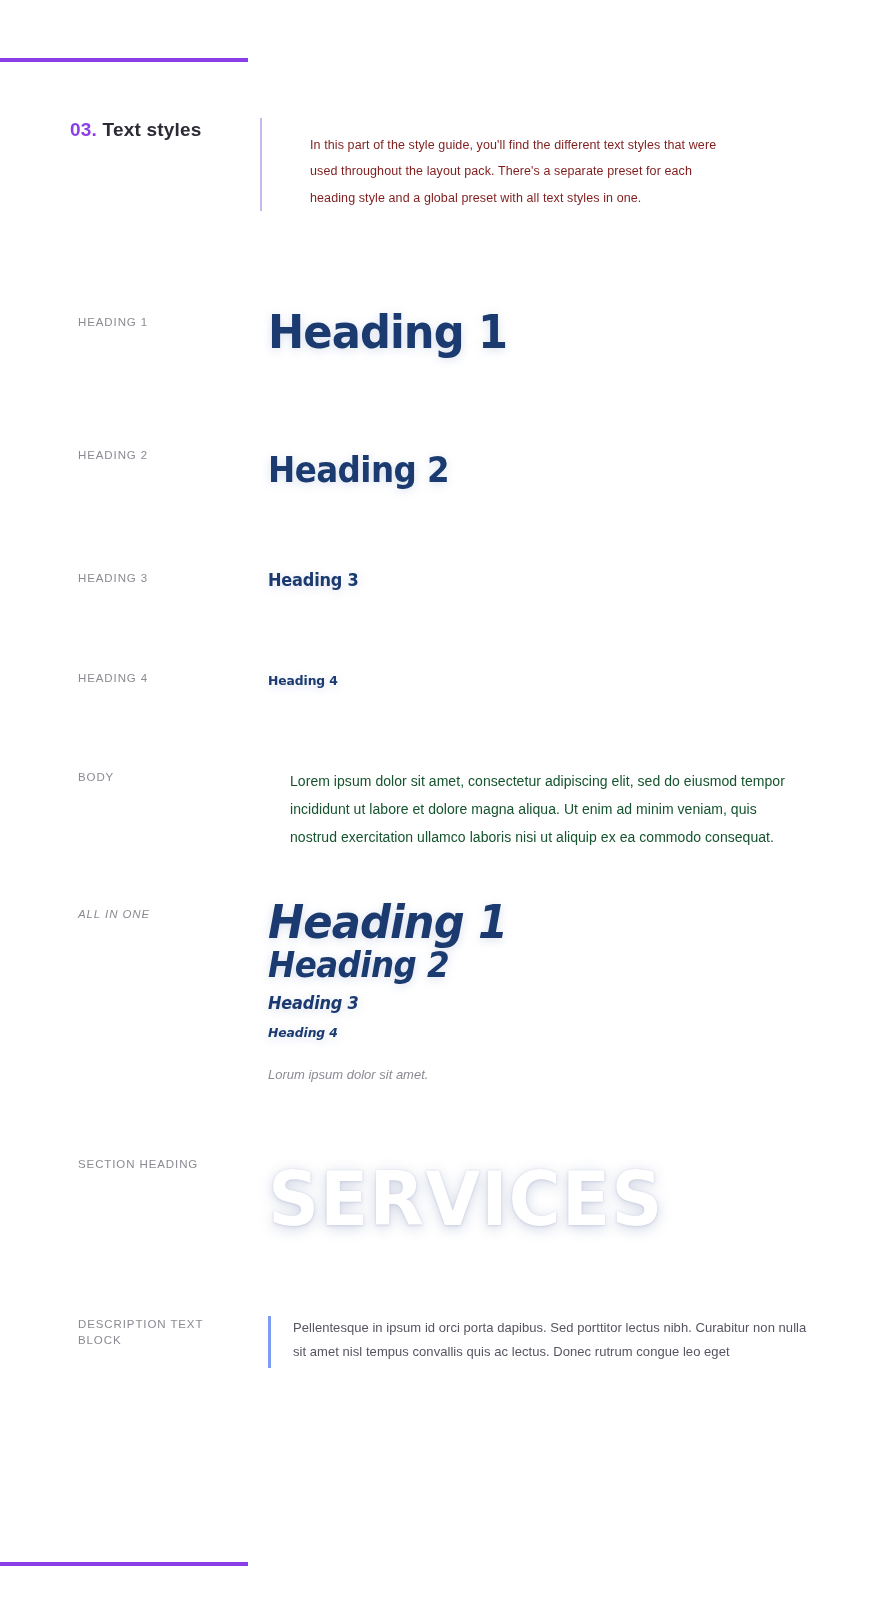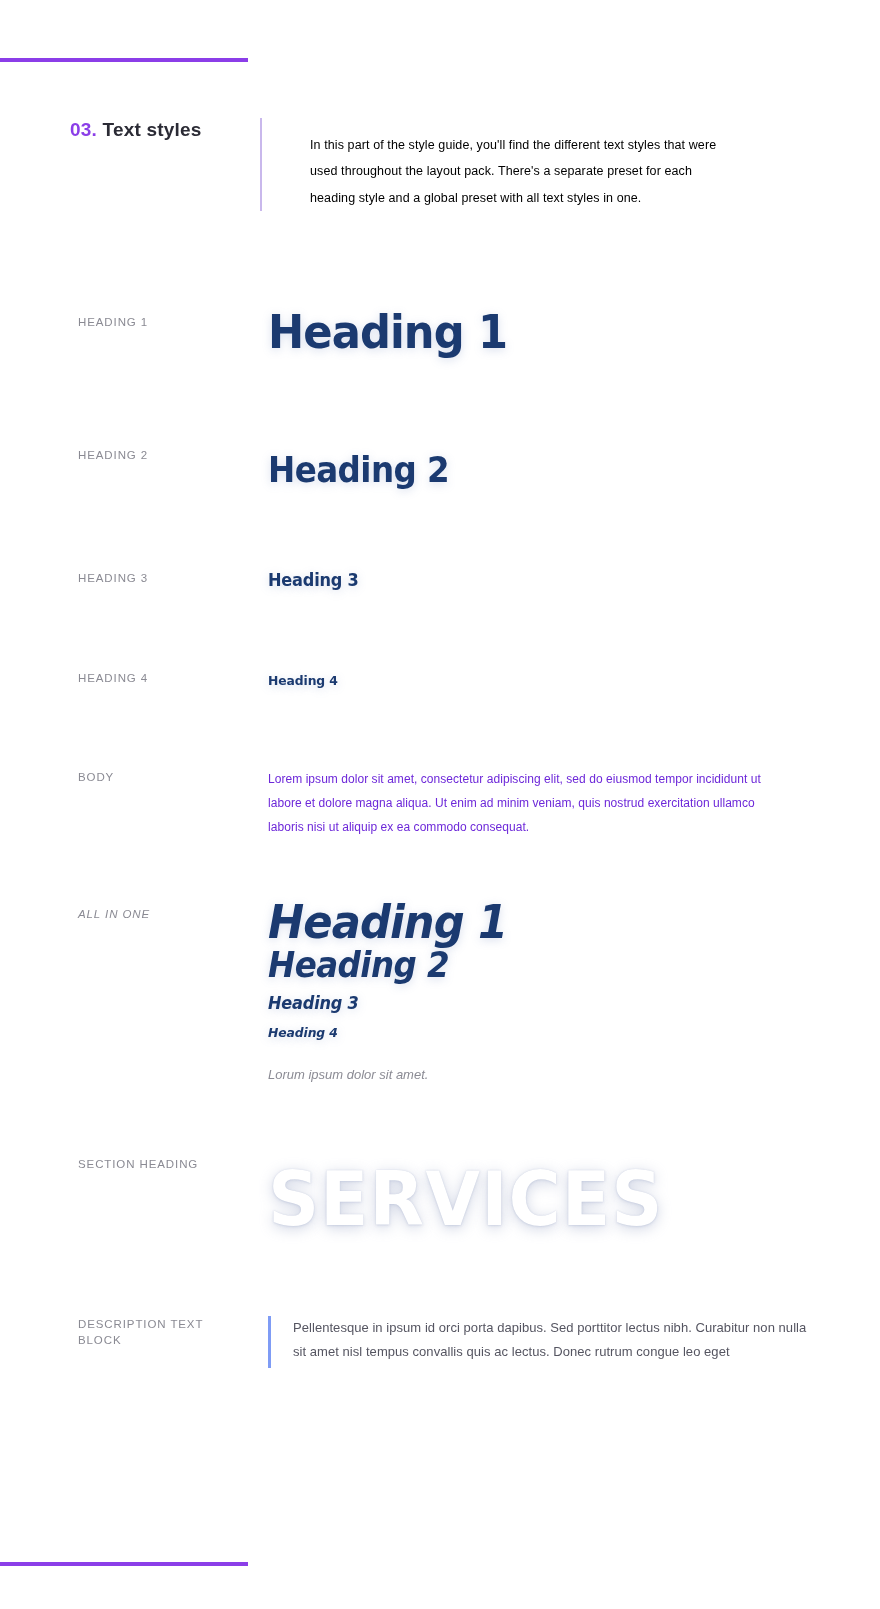--- a/index.html
+++ b/index.html
@@ -62,21 +62,21 @@
   .intro-bar {
     width: 2px;
     min-height: 92px;
     background: #c9b8ec;
     margin-right: 48px;
   }
   .intro-text {
     width: 430px;
     font-size: 12.5px;
     line-height: 2.1;
-    color: #000000;
+    color: #7f1d1d;
     letter-spacing: .1px;
     padding-top: 14px;
   }
 
   
   .row {
     position: absolute;
     left: 8px;
     width: 880px;
     display: flex;
@@ -106,24 +106,25 @@
     text-shadow: 0 2px 10px rgba(120,140,190,.28);
   }
   .h1-sample { font-size: 47px; letter-spacing: -1px; transform: scaleX(.92); transform-origin: left center; }
   .h2-sample { font-size: 35px; letter-spacing: -0.6px; transform: scaleX(.93); transform-origin: left center; }
   .h3-sample { font-size: 17px; letter-spacing: -0.2px; transform: scaleX(.95); transform-origin: left center; }
   .h4-sample { font-size: 13px; letter-spacing: -0.1px; transform: scaleX(.95); transform-origin: left center; }
 
   
   .body-sample {
     width: 500px;
-    font-size: 12px;
+    font-size: 14px;
     line-height: 2.0;
-    color: #6d28d9;
+    color: #14532d;
     letter-spacing: .05px;
+    margin-left: 22px;
   }
 
   
   .aio-stack > * { display: block; }
   .aio-h1 { font-size: 47px; letter-spacing: -1px; margin-bottom: 3px; transform: scaleX(.92); transform-origin: left center; }
   .aio-h2 { font-size: 35px; letter-spacing: -0.6px; margin-bottom: 12px; transform: scaleX(.93); transform-origin: left center; }
   .aio-h3 { font-size: 17px; letter-spacing: -0.2px; margin-bottom: 14px; transform: scaleX(.95); transform-origin: left center; }
   .aio-h4 { font-size: 13px; letter-spacing: -0.1px; margin-bottom: 16px; transform: scaleX(.95); transform-origin: left center; }
   .aio-body {
     font-size: 13px;

